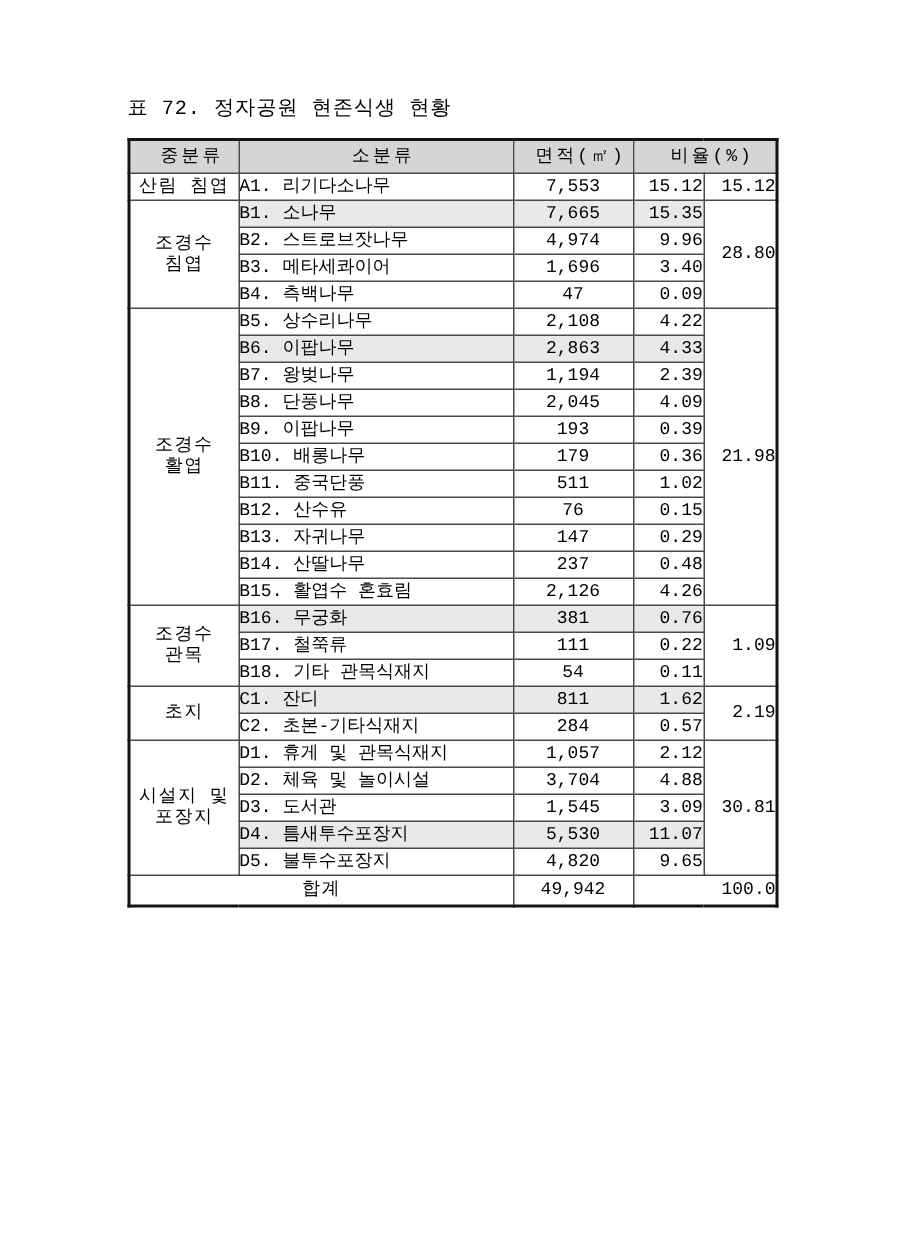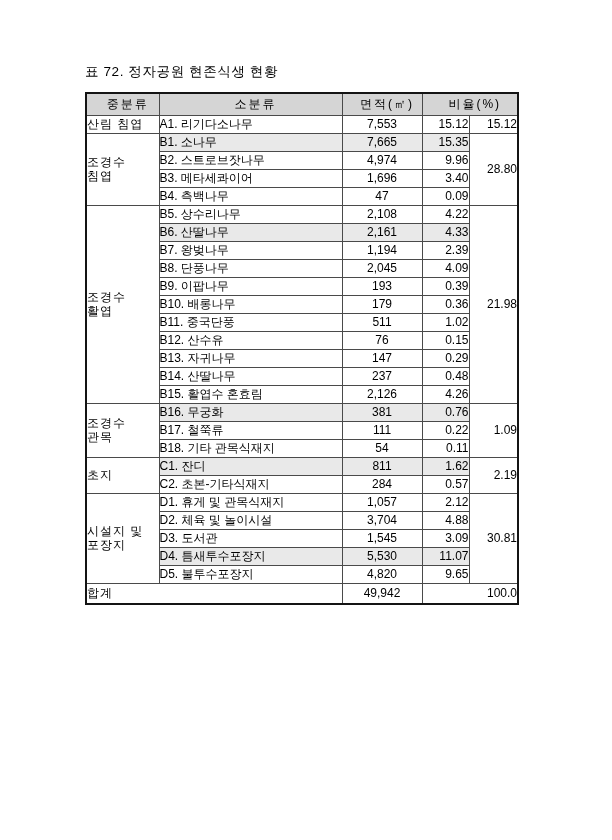--- a/index.html
+++ b/index.html
@@ -1,18 +1,18 @@
 <!DOCTYPE html>
 <html style="--header-bg: #d5d5d5; --shaded-bg: #e9e9e9;"><head>
 <meta charset="utf-8">
 <style>
   html,body { margin:0; padding:0; background:#ffffff; }
   .page {
     position:relative; width:612px; height:840px; background:#ffffff;
-    font-family:Liberation Sans, sans-serif; color:#000;
+    font-family:Liberation Mono, monospace; color:#000;
     overflow:hidden;
   }
   .doc-title {
     position:absolute; left:85px; top:63px;
     font-size:13.5px; letter-spacing:0.6px; white-space:nowrap;
   }
   table.veg {
     position:absolute; left:85px; top:92px; width:432px;
     border-collapse:collapse; table-layout:fixed;
     border:2px solid #141414;
@@ -20,21 +20,21 @@
   table.veg th, table.veg td {
     border:1px solid #4a4a4a;
     font-size:12px; line-height:1.15;
     padding:0; overflow:hidden; white-space:nowrap;
   }
   table.veg thead th {
     background:var(--header-bg,#d5d5d5);
     height:21px; text-align:center; font-weight:normal; letter-spacing:2px;padding-left:10px;
   }
   table.veg td { height:17px; }
-  td.cat   { letter-spacing:1px;margin-top:13px; }
+  td.cat   { text-align:center; letter-spacing:1px;margin-top:13px; }
   td.cat .catline { display:block; }
   td.sub   { text-align:left;  padding-left:6px; }
   td.area  { text-align:center; padding-right:8px; }
   td.pct   { text-align:right; padding-right:6px; }
   td.gratio{ text-align:right; padding-right:7px; }
   td.shaded{ background:var(--shaded-bg,#e9e9e9); }
   tr.total td { height:19px; }
   .footer {
     position:absolute; left:0; top:776px; width:612px;
     text-align:center; font-size:12px; letter-spacing:1px;
@@ -102,22 +102,22 @@
           <td class="cat" rowspan="11">
             <span class="catline">조경수</span>
             <span class="catline">활엽</span>
           </td>
           <td class="sub">B5. 상수리나무</td>
           <td class="area">2,108</td>
           <td class="pct">4.22</td>
           <td class="gratio" rowspan="11">21.98</td>
         </tr>
         <tr>
-          <td class="sub shaded">B6. 산딸나무</td>
-          <td class="area shaded">2,161</td>
+          <td class="sub shaded">B6. 이팝나무</td>
+          <td class="area shaded">2,863</td>
           <td class="pct shaded">4.33</td>
         </tr>
         <tr>
           <td class="sub">B7. 왕벚나무</td>
           <td class="area">1,194</td>
           <td class="pct">2.39</td>
         </tr>
         <tr>
           <td class="sub">B8. 단풍나무</td>
           <td class="area">2,045</td>

